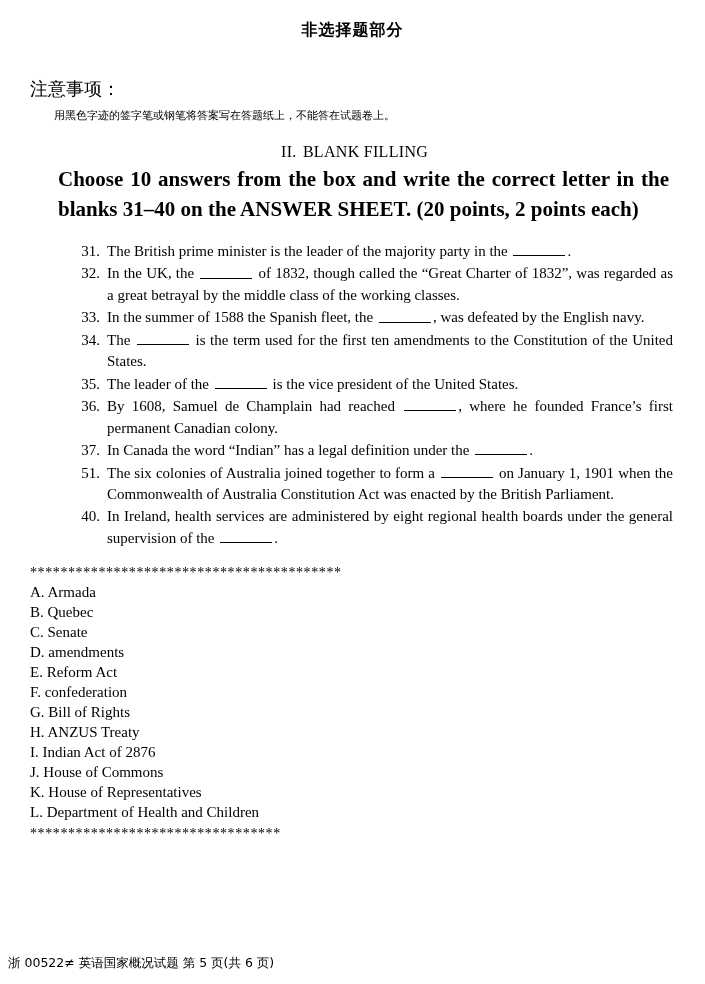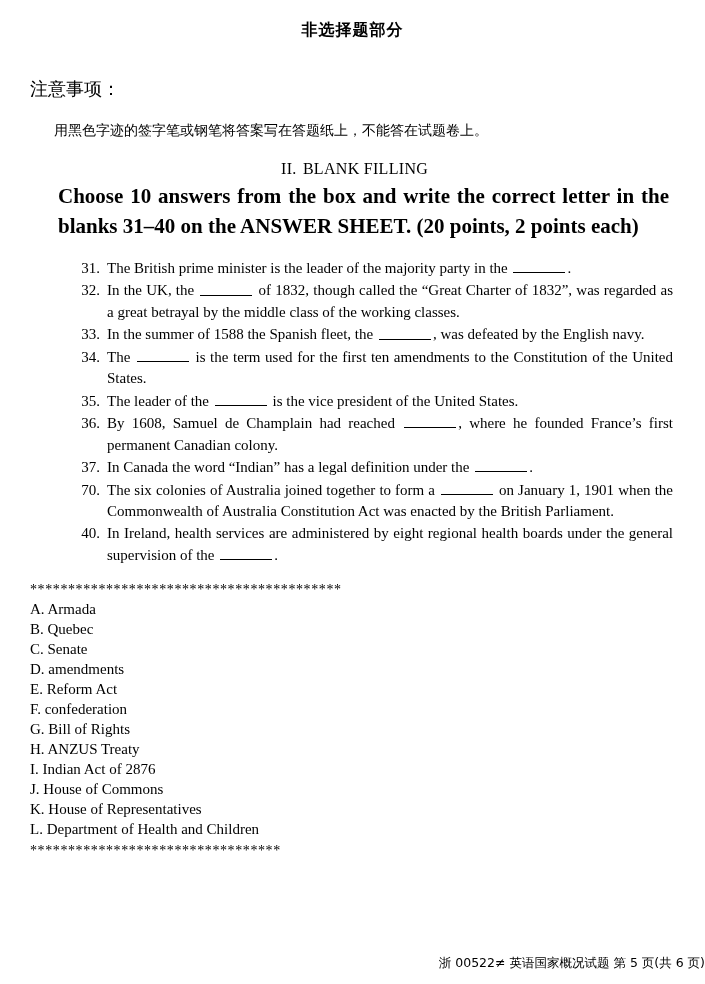--- a/index.html
+++ b/index.html
@@ -34,22 +34,22 @@
   .body-area {
     padding: 0 32px 0 30px;
   }
   .notice-label {
     font-family: "DejaVu Sans", "Liberation Sans", sans-serif;
     font-size: 18px;
     margin-top: 36px;
   }
   .notice-text {
     font-family: Liberation Sans, sans-serif;
-    font-size: 14px;
-    margin-top: 21px;
+    font-size: 11px;
+    margin-top: 7px;
     text-indent: 24px;
   }
   .section-head {
     margin-top: 20px;
     font-size: 16px;
     font-weight: normal;
     letter-spacing: 0.3px;
     text-align: center;
   }
   .section-head .numeral {
@@ -115,21 +115,21 @@
     font-size: 14px;
     letter-spacing: 0.6px;
     margin-top: 3px;
     white-space: nowrap;
   }
   .footer {
     position: absolute;
     left: 8px;
     right: 0;
     bottom: 32px;
-    text-align: right;
+    text-align: left;
     font-family: "DejaVu Sans", "Liberation Sans", sans-serif;
     font-size: 12.5px;
   }
 </style>
 </head>
 <body>
 
 <div class="page">
 
   <div class="title">非选择题部分</div>
@@ -168,21 +168,21 @@
         </div>
         <div class="q">
           <span class="num">36.</span>
           <span class="txt"><span>By 1608, Samuel de Champlain had reached </span><span class="blank"></span><span>, where he founded France’s first permanent Canadian colony.</span></span>
         </div>
         <div class="q">
           <span class="num">37.</span>
           <span class="txt"><span>In Canada the word “Indian” has a legal definition under the </span><span class="blank"></span><span>.</span></span>
         </div>
         <div class="q">
-          <span class="num">70.</span>
+          <span class="num">51.</span>
           <span class="txt"><span>The six colonies of Australia joined together to form a </span><span class="blank"></span><span> on January 1, 1901 when the Commonwealth of Australia Constitution Act was enacted by the British Parliament.</span></span>
         </div>
         <div class="q">
           <span class="num">40.</span>
           <span class="txt"><span>In Ireland, health services are administered by eight regional health boards under the general supervision of the </span><span class="blank"></span><span>.</span></span>
         </div>
       </div>
 
     <div class="stars">*****************************************</div>
 

